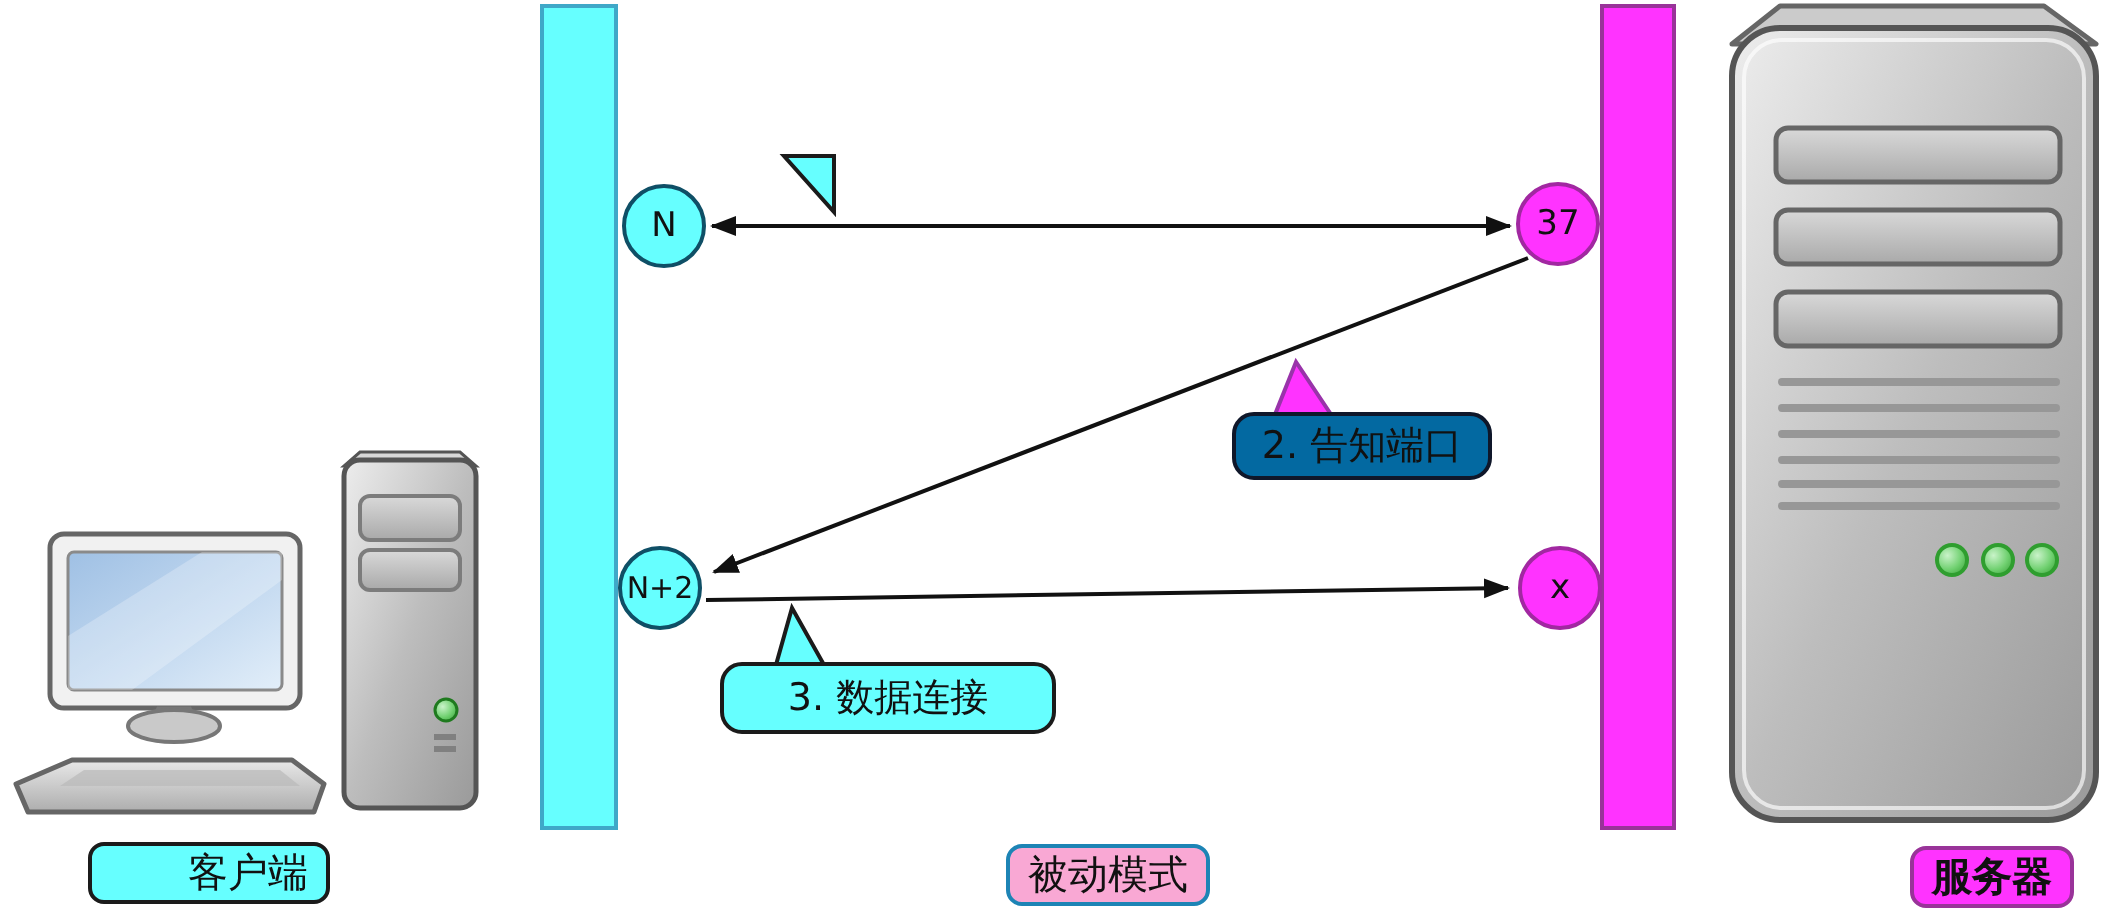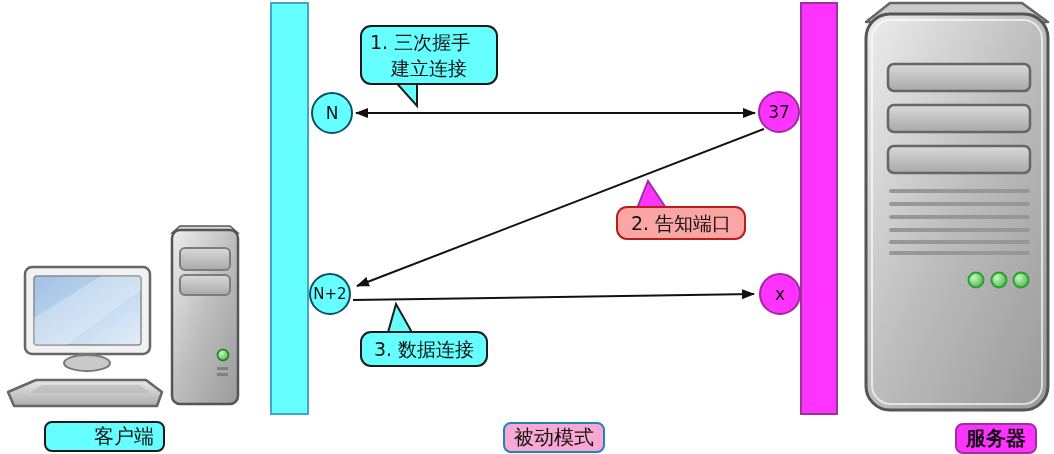--- a/index.html
+++ b/index.html
@@ -19,21 +19,21 @@
   }
   .port-cyan{background:#66FFFF;border:2px solid #0F4F66;}
   .port-magenta{background:#FF33FF;border:2px solid #A128A1;}
   
   .bubble{
     position:absolute;box-sizing:border-box;border-radius:11px;
     font-size:19px;display:flex;flex-direction:column;justify-content:center;
     padding:2px 8px;line-height:26px;
   }
   .bubble-cyan{background:#66FFFF;border:2px solid #1B1B1B;}
-  .bubble-magenta{background:#fca5a5;border:2px solid #b91c1c;}
+  .bubble-magenta{background:#0369a1;border:2px solid #0f172a;}
   
   .tag{
     position:absolute;box-sizing:border-box;border-radius:8px;
     font-size:20px;padding:1px 9px;line-height:25px;white-space:nowrap;
   }
   .tag-cyan{background:#66FFFF;border:2px solid #1B1B1B;}
   .tag-blue{background:#f9a8d4;border:2px solid #1D84B5;}
   .tag-magenta{background:#FF33FF;border:2px solid #993399;}
   svg.overlay{position:absolute;left:0;top:0;}
   .t-left{text-align:left;}
@@ -137,28 +137,24 @@
   <div class="port port-magenta" style="left:758px;top:91px;">
     <span>37</span>
   </div>
   <div class="port port-cyan" style="left:309px;top:273px;font-size:15px;">
     <span>N+2</span>
   </div>
   <div class="port port-magenta" style="left:759px;top:273px;">
     <span>x</span>
   </div>
 
-  <div class="bubble bubble-cyan" style="left:360px;top:25px;width:138px;height:60px;">
-    <div class="t-left">1. 三次握手</div>
-    <div class="t-center">建立连接</div>
-  </div>
   <div class="bubble bubble-magenta t-center" style="left:616px;top:206px;width:130px;height:34px;">
     <div>2. 告知端口</div>
   </div>
-  <div class="bubble bubble-cyan t-center" style="left:360px;top:331px;width:128px;height:36px;">
+  <div class="bubble bubble-cyan t-center" style="left:360px;top:331px;width:168px;height:36px;">
     <div>3. 数据连接</div>
   </div>
 
   <div class="tag tag-cyan" style="left:44px;top:421px;padding-left:48px;">客户端</div>
   <div class="tag tag-blue" style="left:503px;top:422px;">被动模式</div>
   <div class="tag tag-magenta" style="left:955px;top:423px;font-weight:bold;">服务器</div>
 
 </div>
 
 </body></html>

